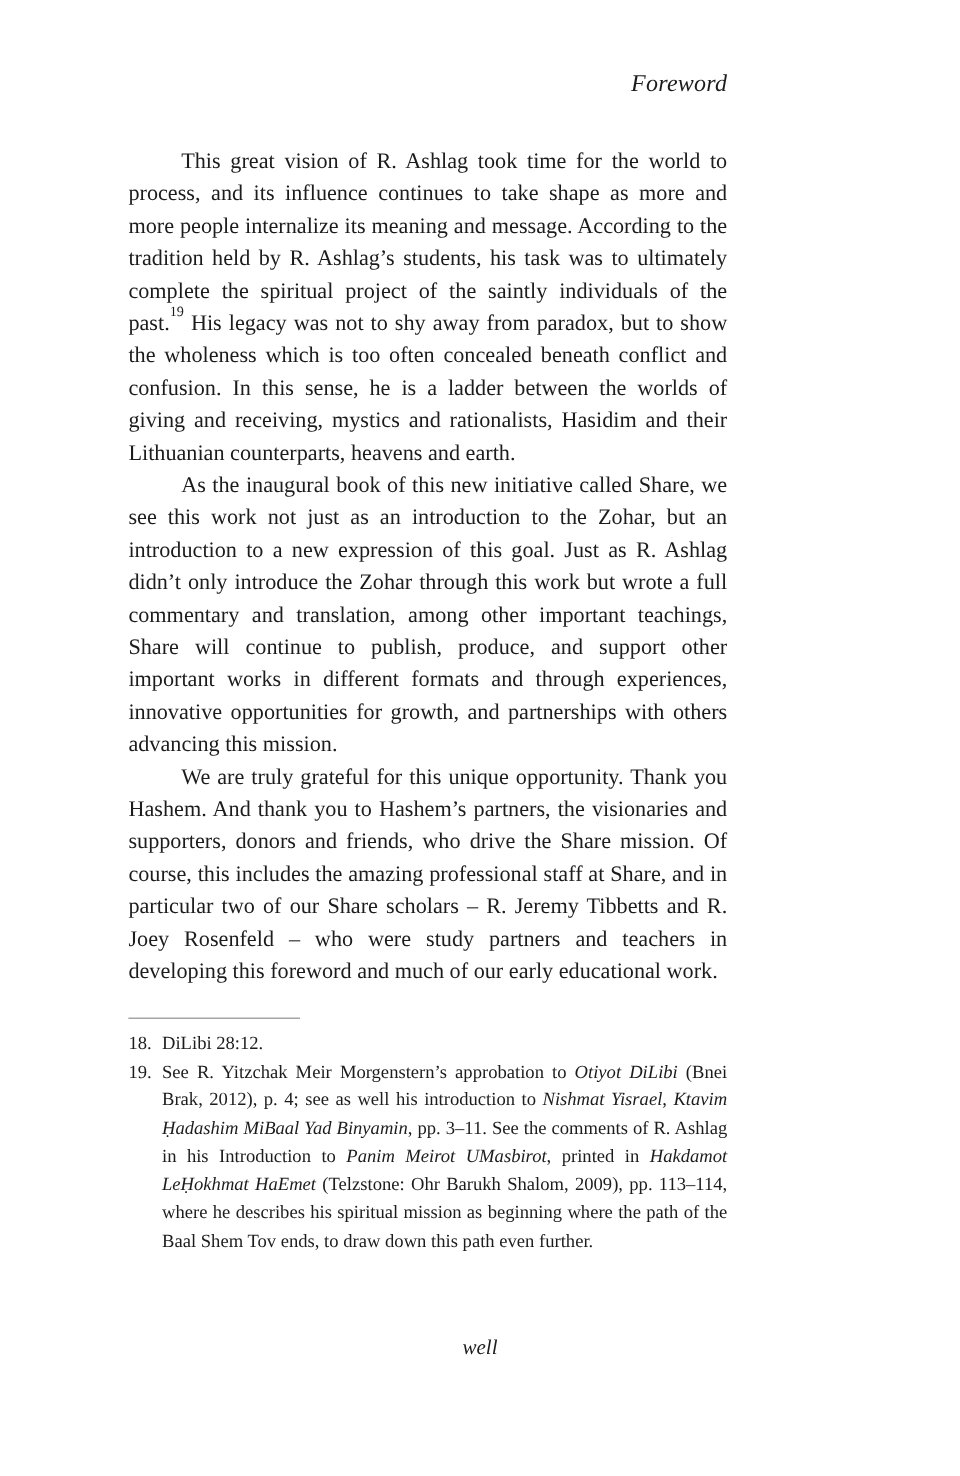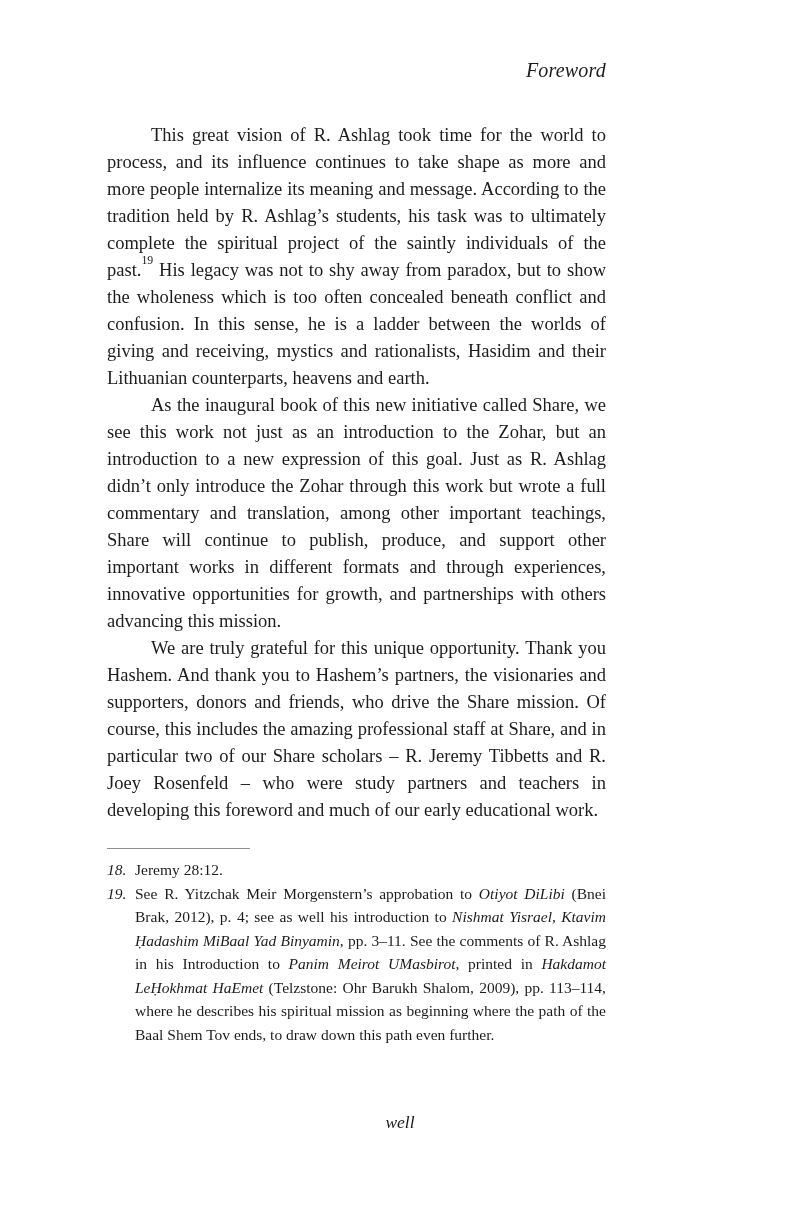--- a/index.html
+++ b/index.html
@@ -70,21 +70,20 @@
   }
   .footnote {
     position: relative;
     padding-left: 28px;
     margin: 0;
   }
   .fn-num {
     position: absolute;
     left: 0;
     top: 0;
-    font-style: italic;
   }
   .page-footer {
     position: absolute;
     top: 1112px;
     left: 0;
     width: 800px;
     text-align: center;
   }
   .page-number {
     font-style: italic;
@@ -103,21 +102,21 @@
 
     <div class="body-text">
         <p class="para indent"><span>This great vision of R. Ashlag took time for the world to process, and its influence continues to take shape as more and more people internalize its meaning and message. According to the tradition held by R. Ashlag’s students, his task was to ultimately complete the spiritual project of the saintly individuals of the past.</span><sup class="fn-ref">19</sup><span> His legacy was not to shy away from paradox, but to show the wholeness which is too often concealed beneath conflict and confusion. In this sense, he is a ladder between the worlds of giving and receiving, mystics and rationalists, Hasidim and their Lithuanian counterparts, heavens and earth.</span></p>
         <p class="para indent"><span>As the inaugural book of this new initiative called Share, we see this work not just as an introduction to the Zohar, but an introduction to a new expression of this goal. Just as R. Ashlag didn’t only introduce the Zohar through this work but wrote a full commentary and translation, among other important teachings, Share will continue to publish, produce, and support other important works in different formats and through experiences, innovative opportunities for growth, and partnerships with others advancing this mission.</span></p>
         <p class="para indent"><span>We are truly grateful for this unique opportunity. Thank you Hashem. And thank you to Hashem’s partners, the visionaries and supporters, donors and friends, who drive the Share mission. Of course, this includes the amazing professional staff at Share, and in particular two of our Share scholars – R. Jeremy Tibbetts and R. Joey Rosenfeld – who were study partners and teachers in developing this foreword and much of our early educational work.</span></p>
       </div>
 
     <div class="fn-sep"></div>
 
     <div class="footnotes">
-        <div class="footnote"><span class="fn-num">18.</span><span class="fn-text"><span>Jeremy 28:12.</span></span></div>
+        <div class="footnote"><span class="fn-num">18.</span><span class="fn-text"><span>DiLibi 28:12.</span></span></div>
         <div class="footnote"><span class="fn-num">19.</span><span class="fn-text"><span>See R. Yitzchak Meir Morgenstern’s approbation to </span><em>Otiyot DiLibi</em><span> (Bnei Brak, 2012), p. 4; see as well his introduction to </span><em>Nishmat Yisrael, Ktavim Ḥadashim MiBaal Yad Binyamin</em><span>, pp. 3–11. See the comments of R. Ashlag in his Introduction to </span><em>Panim Meirot UMasbirot</em><span>, printed in </span><em>Hakdamot LeḤokhmat HaEmet</em><span> (Telzstone: Ohr Barukh Shalom, 2009), pp. 113–114, where he describes his spiritual mission as beginning where the path of the Baal Shem Tov ends, to draw down this path even further.</span></span></div>
       </div>
 
   </div>
 
   <div class="page-footer">
     <span class="page-number">well</span>
   </div>
 </div>
 

